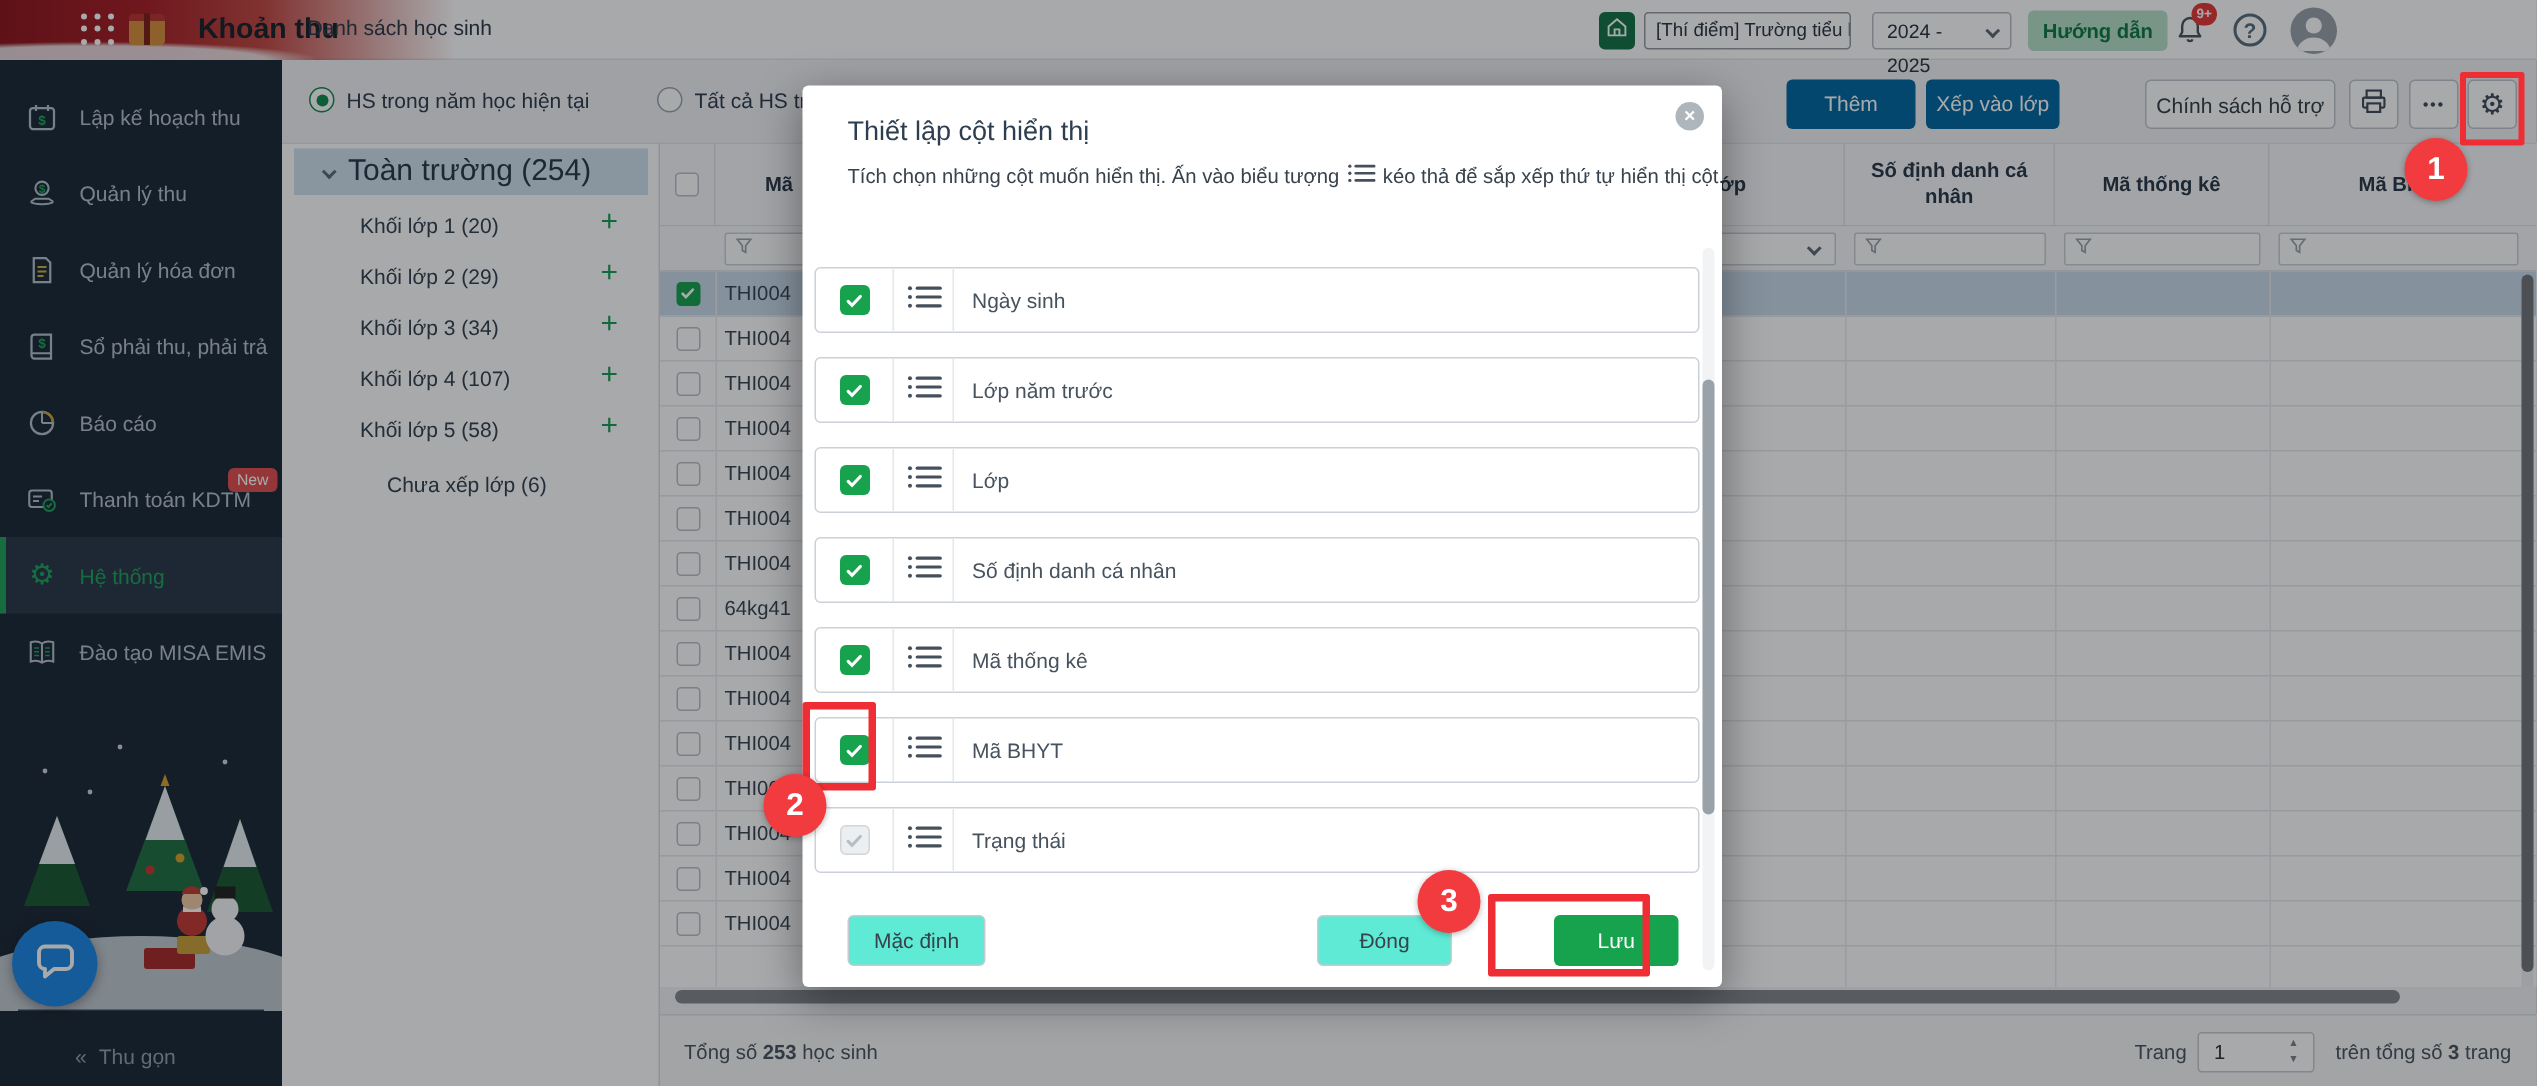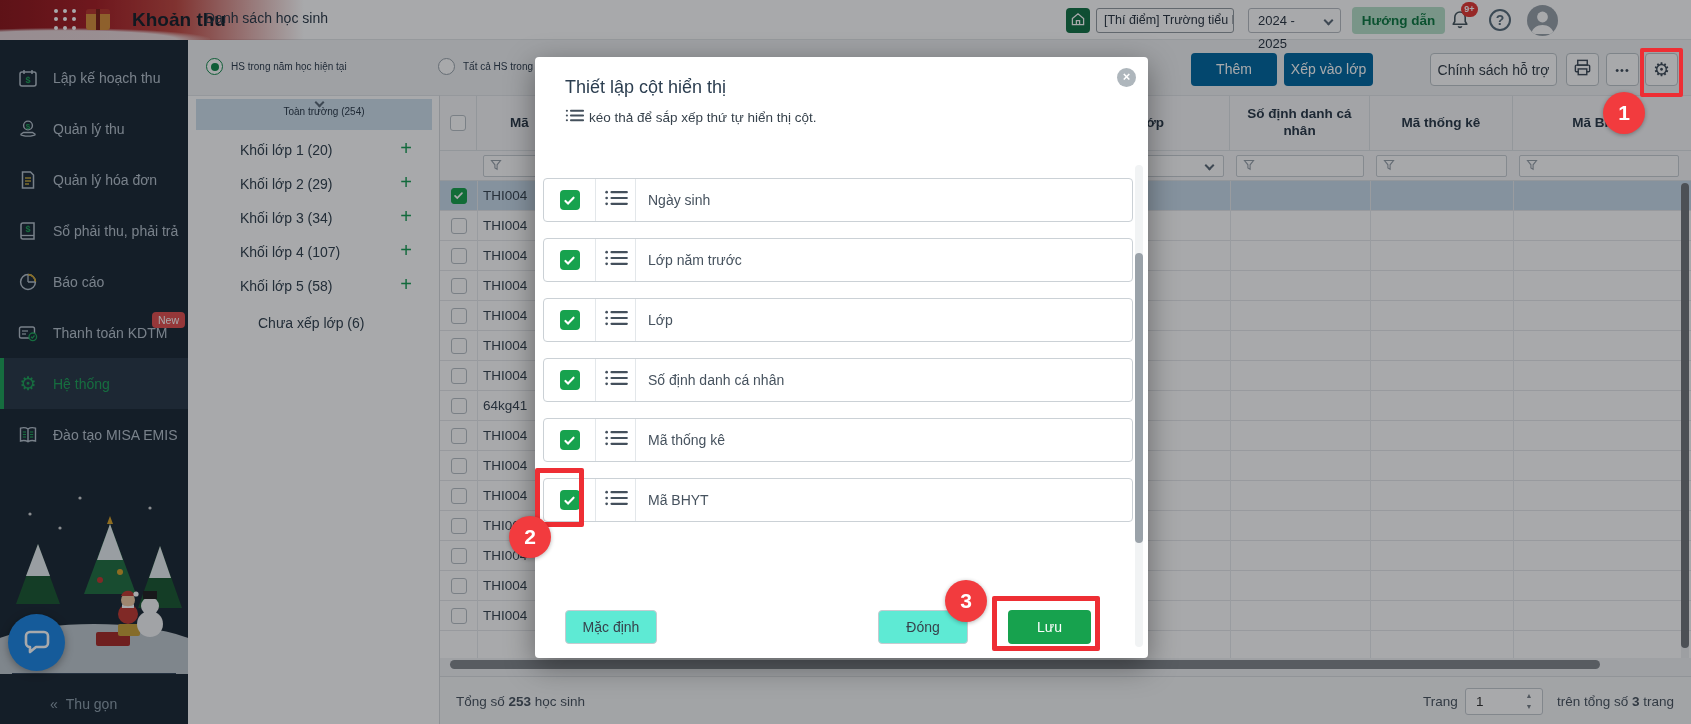--- a/index.html
+++ b/index.html
@@ -37,32 +37,32 @@
   .nav-item.active .nav-label { color:#1fa45a; }
   .new-badge { position:absolute; right:3px; top:5px; background:#e25050; color:#fff; font-size:10.5px; border-radius:4px; padding:2px 6px; }
   .gear-glyph-side { font-size:19px; color:#1fa45a; line-height:1; }
   .xmas-scene { position:absolute; left:0; bottom:50px; width:188px; height:190px; }
   .side-divider { position:absolute; left:12px; bottom:50px; width:164px; border-top:1px solid #34465a; }
   .collapse-row { position:absolute; left:0; bottom:12px; width:188px; padding-left:50px; font-size:14px; color:#8fa0ad; }
   .collapse-row .caret { margin-right:8px; }
   .chat-fab { position:absolute; left:8px; top:614px; width:57px; height:57px; border-radius:50%; background:#1e88e5; display:flex; align-items:center; justify-content:center; z-index:12; box-shadow:0 2px 8px rgba(0,0,0,.35); }
 
   
-  .radio { position:absolute; display:flex; align-items:center; font-size:10px; color:#2f3e4e; }
+  .radio { position:absolute; display:flex; align-items:center; font-size:14px; color:#2f3e4e; }
   .radio .rb { width:17px; height:17px; border-radius:50%; border:1.5px solid #9aa4ac; background:#fff; margin-right:8px; position:relative; }
   .radio.sel .rb { border-color:#158a4d; }
   .radio.sel .rb:after { content:""; position:absolute; left:3.5px; top:3.5px; width:8px; height:8px; border-radius:50%; background:#158a4d; }
   .btn { position:absolute; height:33px; border-radius:4px; font-size:14px; text-align:center; line-height:33px; cursor:pointer; }
   .btn-green { background:#0369a1; color:#fff; }
   .btn-white { background:#fff; border:1px solid #bfc6cb; color:#333e48; }
   .icon-btn { position:absolute; top:53px; width:33px; height:33px; background:#fff; border:1px solid #bfc6cb; border-radius:4px; display:flex; align-items:center; justify-content:center; color:#3f4c59; }
 
   
   .tree-panel { position:absolute; left:188px; top:95px; width:252px; height:629px; background:#fff; border-right:1px solid #d8dbde; border-top:1px solid #e2e5e8; }
-  .tree-root { position:absolute; left:8px; top:3px; width:236px; height:31px; background:#cfe0ed; display:flex; align-items:center; font-size:10px; color:#2b3a49; padding-left:20px;flex-direction:column; }
+  .tree-root { position:absolute; left:8px; top:3px; width:236px; height:31px; background:#cfe0ed; display:flex; align-items:center; font-size:20px; color:#2b3a49; padding-left:20px; }
   .tree-root .chev { margin-right:9px; }
   .tree-node { position:absolute; left:8px; width:236px; height:33px; display:flex; align-items:center; font-size:14px; color:#33424f; padding-left:44px; }
   .tree-node .plus { position:absolute; right:20px; top:4px; color:#1a9e55; font-size:20px; font-weight:400; }
   .tree-unassigned { position:absolute; left:8px; width:236px; height:33px; display:flex; align-items:center; font-size:14px; color:#33424f; padding-left:62px; }
 
   
   .table-wrap { position:absolute; left:440px; top:95px; width:1251px; height:563px; background:#fff; border-top:1px solid #e2e5e8; overflow:hidden; }
   .thead { position:absolute; left:0; top:0; width:1251px; height:55px; background:#f7f8f9; border-bottom:1px solid #dfe3e6; display:flex; font-size:13.5px; font-weight:bold; color:#2b3a49; }
   .th { border-right:1px solid #dfe3e6; display:flex; align-items:center; justify-content:center; text-align:center; line-height:1.25; }
   .filter-row { position:absolute; left:0; top:55px; width:1251px; height:30px; background:#f7f8f9; border-bottom:1px solid #dfe3e6; }
@@ -99,21 +99,21 @@
   .mrow { position:absolute; left:8px; width:590px; height:44px; border:1px solid #cbd1d6; border-radius:4px; display:flex; align-items:center; background:#fff; }
   .mrow .cbc { width:52px; display:flex; justify-content:center; align-self:stretch; align-items:center; border-right:1px solid #e3e7ea; }
   .mrow .icc { width:40px; display:flex; justify-content:center; align-self:stretch; align-items:center; border-right:1px solid #e3e7ea; }
   .mrow .lbl { padding-left:12px; font-size:14px; color:#46525e; }
   .mcb { width:20px; height:20px; border-radius:4px; background:#17a24e; display:flex; align-items:center; justify-content:center; }
   .mcb.disabled { background:#eceff1; border:1px solid #cfd5da; }
   .modal-scroll { position:absolute; right:5px; top:108px; width:8px; height:482px; background:#f1f3f4; border-radius:4px; }
   .modal-scroll .thumb { position:absolute; left:0; top:88px; width:8px; height:290px; background:#9aa2a9; border-radius:4px; }
   .mbtn { position:absolute; top:553px; height:34px; border-radius:4px; font-size:14px; text-align:center; line-height:32px; cursor:pointer; }
   .mbtn-white { background:#5eead4; border:1px solid #c5cbd0; color:#37424c; }
-  .mbtn-green { background:#17a24e; color:#fff; line-height:34px; }
+  .mbtn-green { background:#17a24e; color:#fff; line-height:34px;margin-left:28px; }
 
   
   .ann-box { position:absolute; border:4px solid #ee2e34; z-index:120; border-radius:2px; }
   .ann-box.thick { border-width:5px; }
   .ann-circle { position:absolute; width:42px; height:42px; border-radius:50%; background:#f23b3e; color:#fff; font-size:21px; font-weight:bold; display:flex; align-items:center; justify-content:center; z-index:121; box-shadow:0 1px 4px rgba(0,0,0,.3); }
 
   .chev { display:inline-block; width:7px; height:7px; border-right:2px solid #5c6b78; border-bottom:2px solid #5c6b78; transform:rotate(45deg); }
 </style>
 </head>
 <body>
@@ -526,20 +526,21 @@
       <span>trên tổng số</span> <b>3</b> <span>trang</span>
     </div>
   </div>
 
   <div class="overlay"></div>
 
   <div class="modal">
     <div class="modal-title">Thiết lập cột hiển thị</div>
     <div class="modal-close">×</div>
     <div class="modal-instr">
+      <span>Tích chọn những cột muốn hiển thị. Ấn vào biểu tượng</span>
       <span><svg width="19" height="15" viewBox="0 0 26 20">
             <g fill="#44505c" stroke="#44505c" stroke-width="2.4" stroke-linecap="round">
               <circle cx="2.6" cy="3.5" r="1.5" stroke="none"></circle>
               <line x1="8" y1="3.5" x2="25" y2="3.5"></line>
               <circle cx="2.6" cy="10" r="1.5" stroke="none"></circle>
               <line x1="8" y1="10" x2="25" y2="10"></line>
               <circle cx="2.6" cy="16.5" r="1.5" stroke="none"></circle>
               <line x1="8" y1="16.5" x2="25" y2="16.5"></line>
             </g>
           </svg></span>
@@ -677,20 +678,42 @@
                 <circle cx="2.6" cy="10" r="1.5" stroke="none"></circle>
                 <line x1="8" y1="10" x2="25" y2="10"></line>
                 <circle cx="2.6" cy="16.5" r="1.5" stroke="none"></circle>
                 <line x1="8" y1="16.5" x2="25" y2="16.5"></line>
               </g>
             </svg></span>
         </div>
       <div class="lbl">Mã BHYT</div>
     </div>
 
+    <div class="mrow" style="top:481px;">
+      <div class="cbc">
+          <span class="mcb disabled">
+            <svg width="13" height="13" viewBox="0 0 16 16">
+              <path d="M3 8.5l3.2 3.2L13 4.5" fill="none" stroke="#b6bec6" stroke-width="2.6" stroke-linecap="round"></path>
+            </svg>
+          </span>
+        </div>
+      <div class="icc">
+          <span><svg width="24" height="18" viewBox="0 0 26 20">
+              <g fill="#44505c" stroke="#44505c" stroke-width="2.4" stroke-linecap="round">
+                <circle cx="2.6" cy="3.5" r="1.5" stroke="none"></circle>
+                <line x1="8" y1="3.5" x2="25" y2="3.5"></line>
+                <circle cx="2.6" cy="10" r="1.5" stroke="none"></circle>
+                <line x1="8" y1="10" x2="25" y2="10"></line>
+                <circle cx="2.6" cy="16.5" r="1.5" stroke="none"></circle>
+                <line x1="8" y1="16.5" x2="25" y2="16.5"></line>
+              </g>
+            </svg></span>
+        </div>
+      <div class="lbl">Trạng thái</div>
+    </div>
 
     <div class="modal-scroll">
         <div class="thumb"></div>
       </div>
 
     <div class="mbtn mbtn-white" style="left:30px; width:92px;">Mặc định</div>
     <div class="mbtn mbtn-white" style="left:343px; width:90px;">Đóng</div>
     <div class="mbtn mbtn-green" style="left:473px; width:83px;">Lưu</div>
   </div>
 

